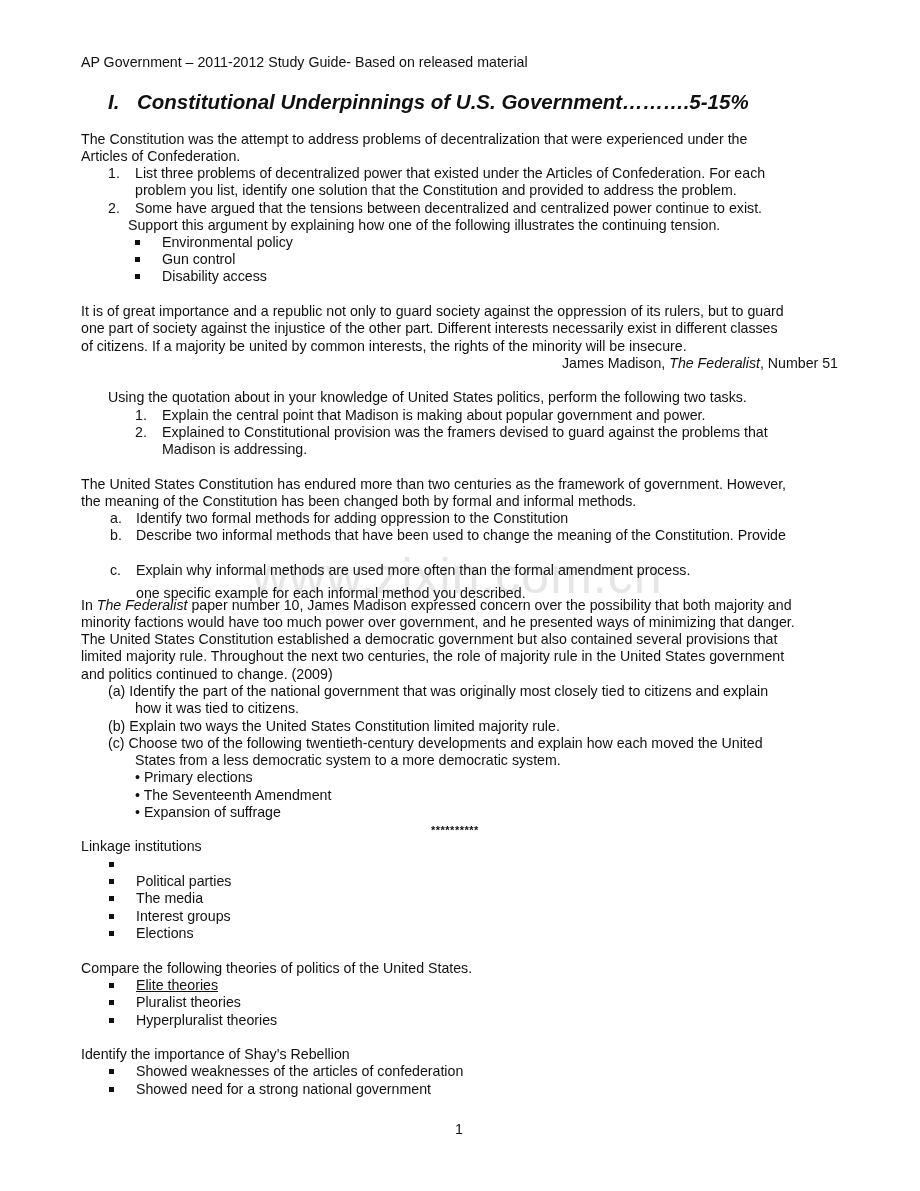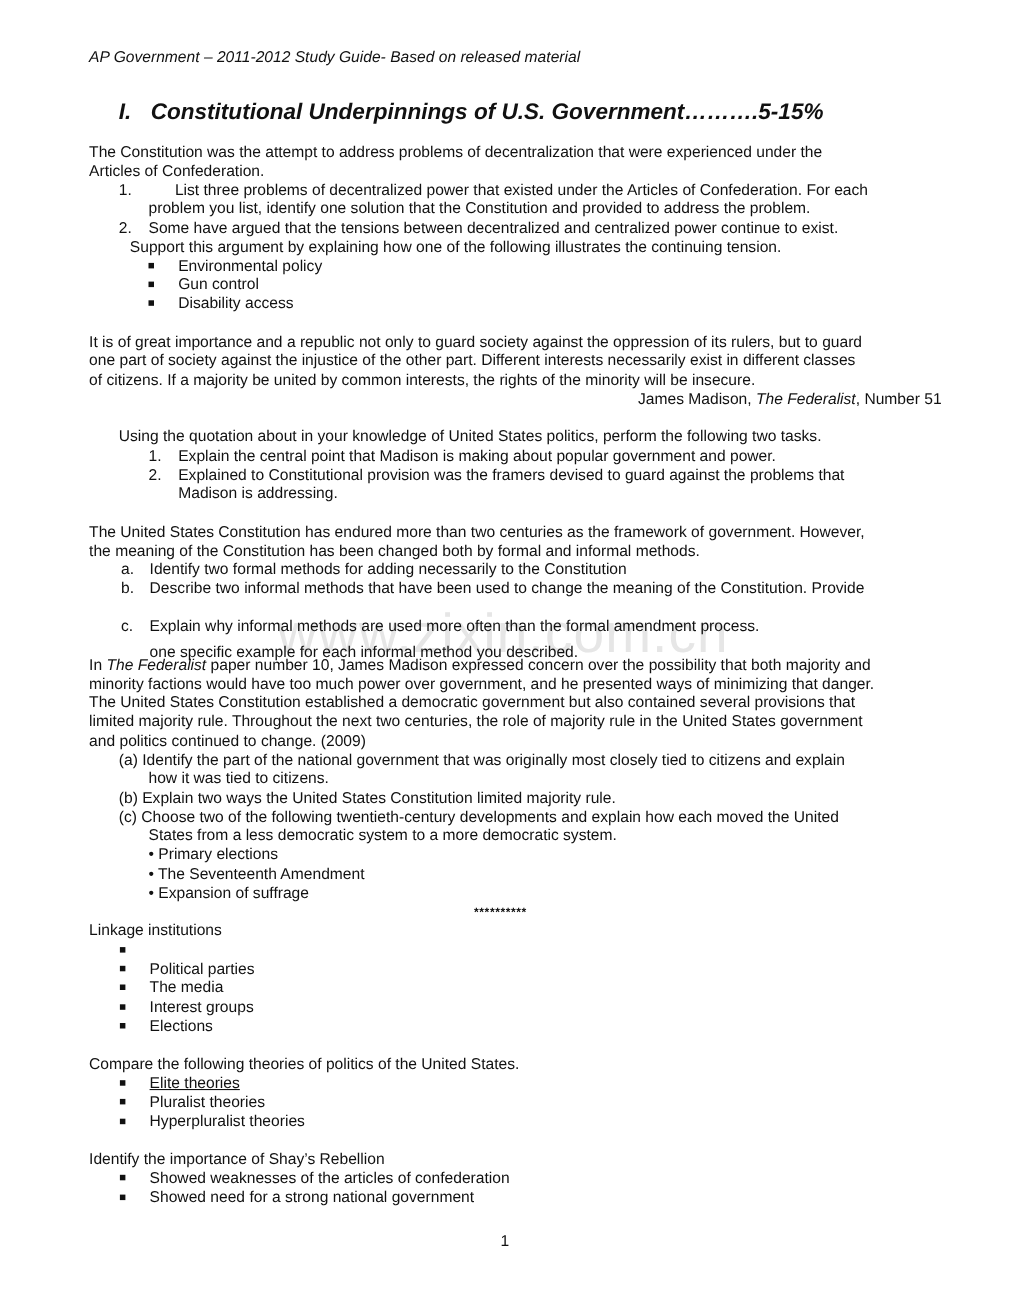--- a/index.html
+++ b/index.html
@@ -1,49 +1,49 @@
 <!DOCTYPE html>
 <html><head>
   <meta charset="utf-8">
   <style>
     html, body { margin: 0; padding: 0; background: #ffffff; }
     body { width: 920px; height: 1191px; position: relative; overflow: hidden;
       font-family: "Liberation Sans", sans-serif; color: #111; font-size: 14.2px; }
     .abs { position: absolute; white-space: nowrap; line-height: 17px; }
-    .header { left: 81px; top: 44px; font-style: italic; }
+    .header { left: 81px; top: 54px; }
     .title { left: 108px; top: 89px; font-size: 20.5px; font-weight: bold; font-style: italic; line-height: 26px; }
     .title .num { display: inline-block; width: 29px; }
     .watermark { left: 252px; top: 548px; font-size: 50px; color: #e6e6e6; letter-spacing: 1px; line-height: 56px; z-index: 0; }
     .txt { z-index: 1; }
     .sq { display: inline-block; width: 5px; height: 5px; background: #111; }
-    .right { right: 64px; text-align: right; }
+    .right { right: 82px; text-align: right; }
     .pagenum { left: 455px; top: 1121px; }
     .stars { left: 431px; top: 822px; font-size: 11px; font-weight: bold; letter-spacing: 0.5px; }
   </style>
 </head>
 <body>
 
 <div class="abs watermark">www.zixin.com.cn</div>
 
 <div class="abs header txt">AP Government – 2011-2012 Study Guide- Based on released material</div>
 
 <div class="abs title txt">
   <span class="num">I.</span><span>Constitutional Underpinnings of U.S. Government……….5-15%</span>
 </div>
 
 <div>
   <div class="abs txt" style="left:81px;top:131px;">The Constitution was the attempt to address problems of decentralization that were experienced under the</div>
   <div class="abs txt" style="left:81px;top:148px;">Articles of Confederation.</div>
 
   <div class="abs txt" style="left:108px;top:165px;">1.</div>
-  <div class="abs txt" style="left:135px;top:165px;margin-left:24px;">List three problems of decentralized power that existed under the Articles of Confederation.  For each</div>
+  <div class="abs txt" style="left:135px;top:165px;">List three problems of decentralized power that existed under the Articles of Confederation.  For each</div>
   <div class="abs txt" style="left:135px;top:182px;">problem you list, identify one solution that the Constitution and provided to address the problem.</div>
   <div class="abs txt" style="left:108px;top:200px;">2.</div>
   <div class="abs txt" style="left:135px;top:200px;">Some have argued that the tensions between decentralized and centralized power continue to exist.</div>
-  <div class="abs txt" style="left:118px;top:217px;text-align:center;">Support this argument by explaining how one of the following illustrates the continuing tension.</div>
+  <div class="abs txt" style="left:128px;top:217px;text-align:center;">Support this argument by explaining how one of the following illustrates the continuing tension.</div>
 
   <div class="abs txt" style="left:135px;top:234px;"><span class="sq" style="margin-right:22px;vertical-align:2px;"></span><span>Environmental policy</span></div>
   <div class="abs txt" style="left:135px;top:251px;"><span class="sq" style="margin-right:22px;vertical-align:2px;"></span><span>Gun control</span></div>
   <div class="abs txt" style="left:135px;top:268px;"><span class="sq" style="margin-right:22px;vertical-align:2px;"></span><span>Disability access</span></div>
 </div>
 
 <div>
   <div class="abs txt" style="left:81px;top:303px;">It is of great importance and a republic not only to guard society against the oppression of its rulers, but to guard</div>
   <div class="abs txt" style="left:81px;top:320px;">one part of society against the injustice of the other part.  Different interests necessarily exist in different classes</div>
   <div class="abs txt" style="left:81px;top:338px;">of citizens.  If a majority be united by common interests, the rights of the minority will be insecure.</div>
@@ -54,21 +54,21 @@
   <div class="abs txt" style="left:162px;top:407px;">Explain the central point that Madison is making about popular government and power.</div>
   <div class="abs txt" style="left:135px;top:424px;">2.</div>
   <div class="abs txt" style="left:162px;top:424px;">Explained to Constitutional provision was the framers devised to guard against the problems that</div>
   <div class="abs txt" style="left:162px;top:441px;">Madison is addressing.</div>
 </div>
 
 <div>
   <div class="abs txt" style="left:81px;top:476px;">The United States Constitution has endured more than two centuries as the framework of government.  However,</div>
   <div class="abs txt" style="left:81px;top:493px;">the meaning of the Constitution has been changed both by formal and informal methods.</div>
   <div class="abs txt" style="left:110px;top:510px;">a.</div>
-  <div class="abs txt" style="left:136px;top:510px;">Identify two formal methods for adding necessarily to the Constitution</div>
+  <div class="abs txt" style="left:136px;top:510px;">Identify two formal methods for adding oppression to the Constitution</div>
   <div class="abs txt" style="left:110px;top:527px;">b.</div>
   <div class="abs txt" style="left:136px;top:527px;">Describe two informal methods that have been used to change the meaning of the Constitution.  Provide</div>
   <div class="abs txt" style="left:136px;top:545px;margin-top:40px;">one specific example for each informal method you described.</div>
   <div class="abs txt" style="left:110px;top:562px;">c.</div>
   <div class="abs txt" style="left:136px;top:562px;">Explain why informal methods are used more often than the formal amendment process.</div>
 </div>
 
 <div>
   <div class="abs txt" style="left:81px;top:597px;"><span>In </span><i>The Federalist</i><span> paper number 10, James Madison expressed concern over the possibility that both majority and</span></div>
   <div class="abs txt" style="left:81px;top:614px;">minority factions would have too much power over government, and he presented ways of minimizing that danger.</div>

